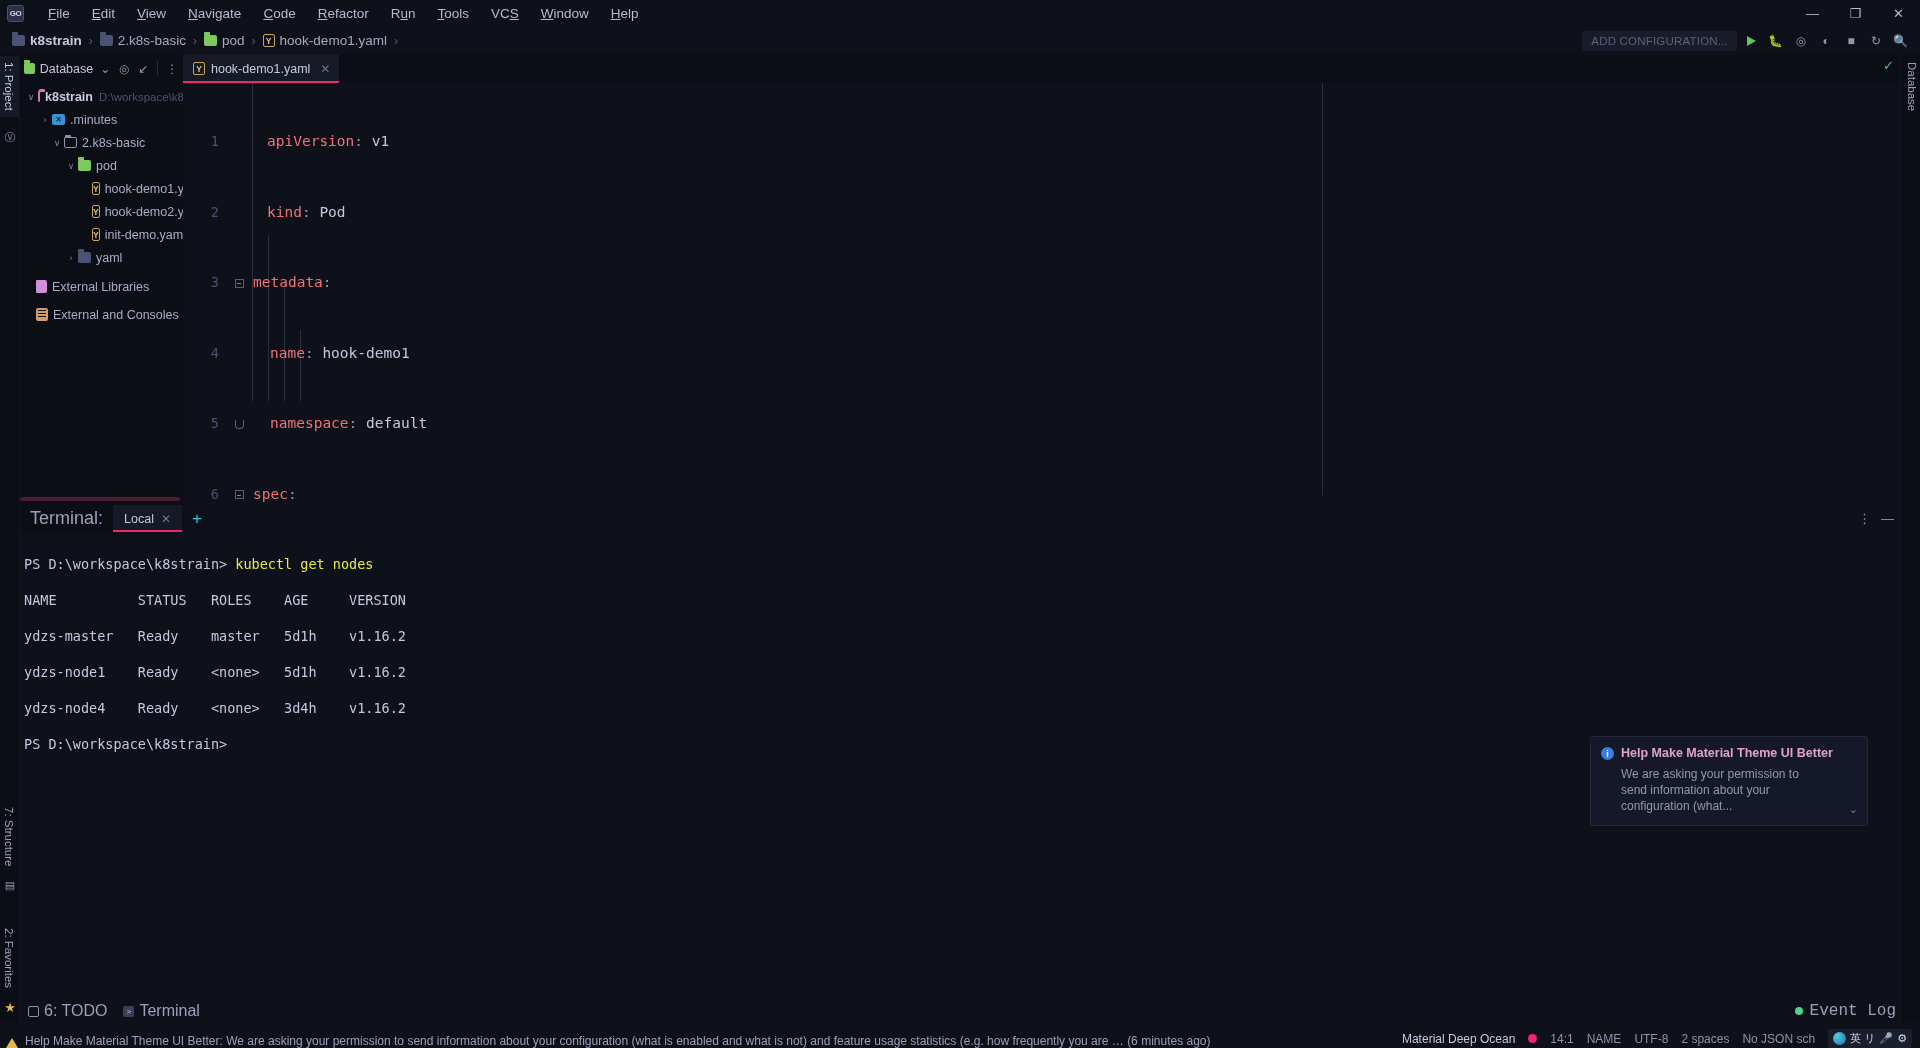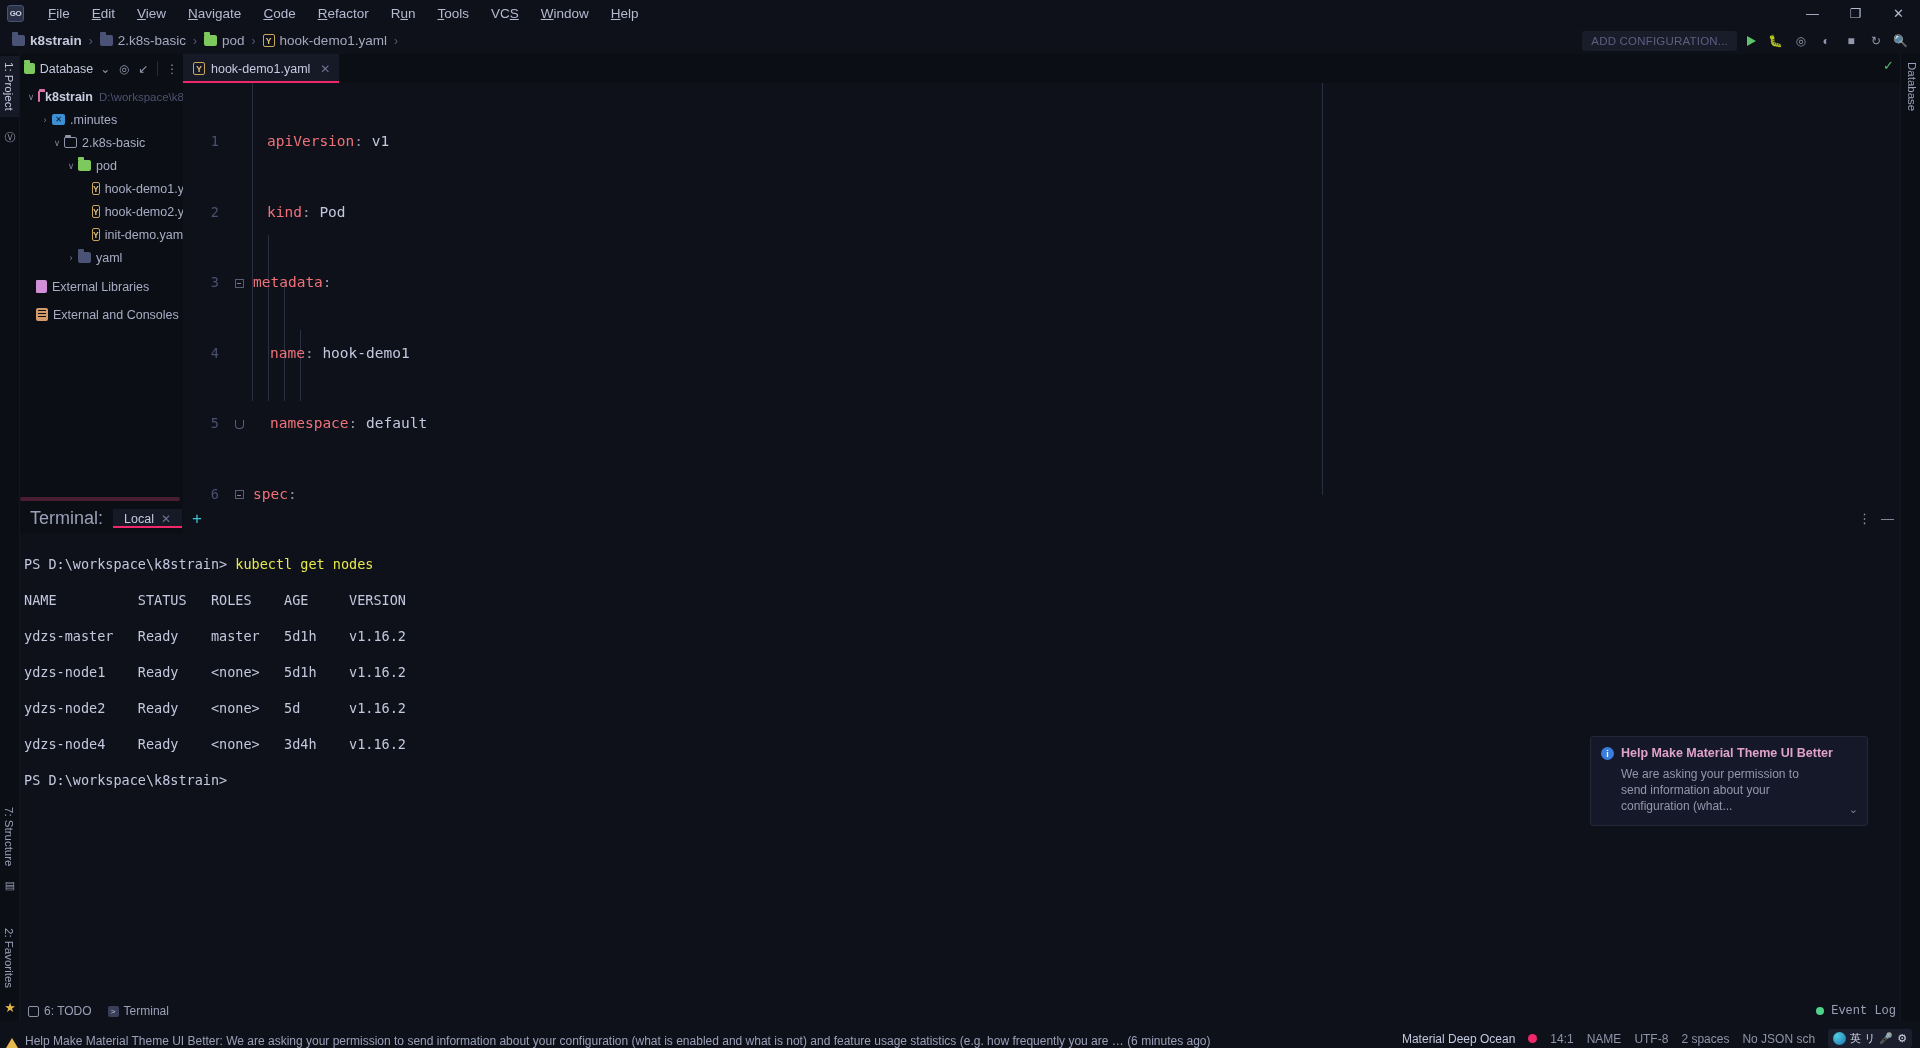--- a/index.html
+++ b/index.html
@@ -153,21 +153,21 @@
     position: absolute; right: 78px; bottom: 22px; width: 54px; height: 54px; border-radius: 50%;
     background: #11202a; border: 3px solid #4fd38a; display: flex; flex-direction: column;
     align-items: center; justify-content: center; box-shadow: 0 0 12px rgba(79,211,138,0.35);
   }
   .mem-pct { color: #dfe3ef; font-size: 13px; }
   .mem-pct sup { font-size: 8px; }
   .mem-rate { color: #5cd494; font-size: 8px; margin-top: 1px; }
   .termbar { position: absolute; left: 20px; right: 20px; top: 505px; height: 27px; display: flex; align-items: center; }
   .term-label { font-size: 18px; color: #9aa0b8; padding: 0 10px; }
   .term-tab {
-    height: 19px; padding: 0 11px; display: flex; align-items: center; gap: 7px;
+    height: 27px; padding: 0 11px; display: flex; align-items: center; gap: 7px;
     background: #161926; font-size: 12.5px; color: #c6cbe0; position: relative;
   }
   .term-tab::after { content:""; position:absolute; left:0; right:0; bottom:0; height:2px; background:#f0286b; }
   .term-tab .x { color: #6e7390; font-size: 12px; }
   .term-plus { color: #3fc4d4; font-size: 17px; padding: 0 10px; }
   .termbar-right { margin-left: auto; display: flex; gap: 10px; padding-right: 6px; color: #9297ad; font-size: 13px; }
 
   .term-body {
     position: absolute; left: 20px; right: 20px; top: 534px; bottom: 48px; background: #0f111a;
     font-family: "DejaVu Sans Mono", monospace; font-size: 13.5px; line-height: 18px;
@@ -189,21 +189,21 @@
     width: 13px; height: 13px; border-radius: 50%; background: #3b7ddd; color: #fff; font-size: 9px;
     display: flex; align-items: center; justify-content: center; flex: none; margin-top: 1px; font-weight: bold;
   }
   .notif-title { color: #e0a3c8; font-size: 12.5px; font-weight: bold; }
   .notif-body { color: #9297ad; font-size: 12px; line-height: 16px; margin-top: 6px; padding-left: 20px; width: 216px; }
   .notif-chev { position: absolute; right: 9px; bottom: 9px; color: #7d8299; font-size: 11px; }
 
   
   .bottombar {
     position: absolute; left: 20px; right: 20px; bottom: 26px; height: 22px;
-    display: flex; align-items: center; gap: 16px; padding-left: 8px; font-size: 12px; color: #9aa0b8;
+    display: flex; align-items: center; gap: 16px; padding-left: 8px; font-size: 16px; color: #9aa0b8;
   }
   .bt { display: flex; align-items: center; gap: 5px; }
   .sq-todo { width: 11px; height: 11px; border: 1.5px solid #8f93a8; border-radius: 2px; }
   .sq-term { width: 11px; height: 11px; background: #3a3f57; border-radius: 2px; position: relative; }
   .sq-term::after { content:">"; position:absolute; inset:0; font-size:8px; color:#c3c8de;
     display:flex; align-items:center; justify-content:center; }
   .bottombar .right { margin-left: auto; display: flex; align-items: center; gap: 7px; padding-right: 4px; font-family: Liberation Mono, monospace; }
   .evt-dot { width: 8px; height: 8px; border-radius: 50%; background: #4fd38a; }
 
   
@@ -453,21 +453,20 @@
       <span>⋮</span>
       <span>—</span>
     </span>
   </div>
 
   <div class="term-body">
 <div><span class="t-dim">PS D:\workspace\k8strain&gt; </span><span class="t-yellow">kubectl get nodes</span></div>
 <div>NAME          STATUS   ROLES    AGE     VERSION</div>
 <div>ydzs-master   Ready    master   5d1h    v1.16.2</div>
 <div>ydzs-node1    Ready    &lt;none&gt;   5d1h    v1.16.2</div>
-<div>ydzs-node2    Ready    &lt;none&gt;   5d      v1.16.2</div>
 <div>ydzs-node4    Ready    &lt;none&gt;   3d4h    v1.16.2</div>
 <div>PS D:\workspace\k8strain&gt;</div>
   </div>
 
   <div class="notif">
     <div class="notif-head">
       <span class="notif-i">i</span>
       <span class="notif-title">Help Make Material Theme UI Better</span>
     </div>
     <div class="notif-body">We are asking your permission to send information about your configuration (what...</div>

